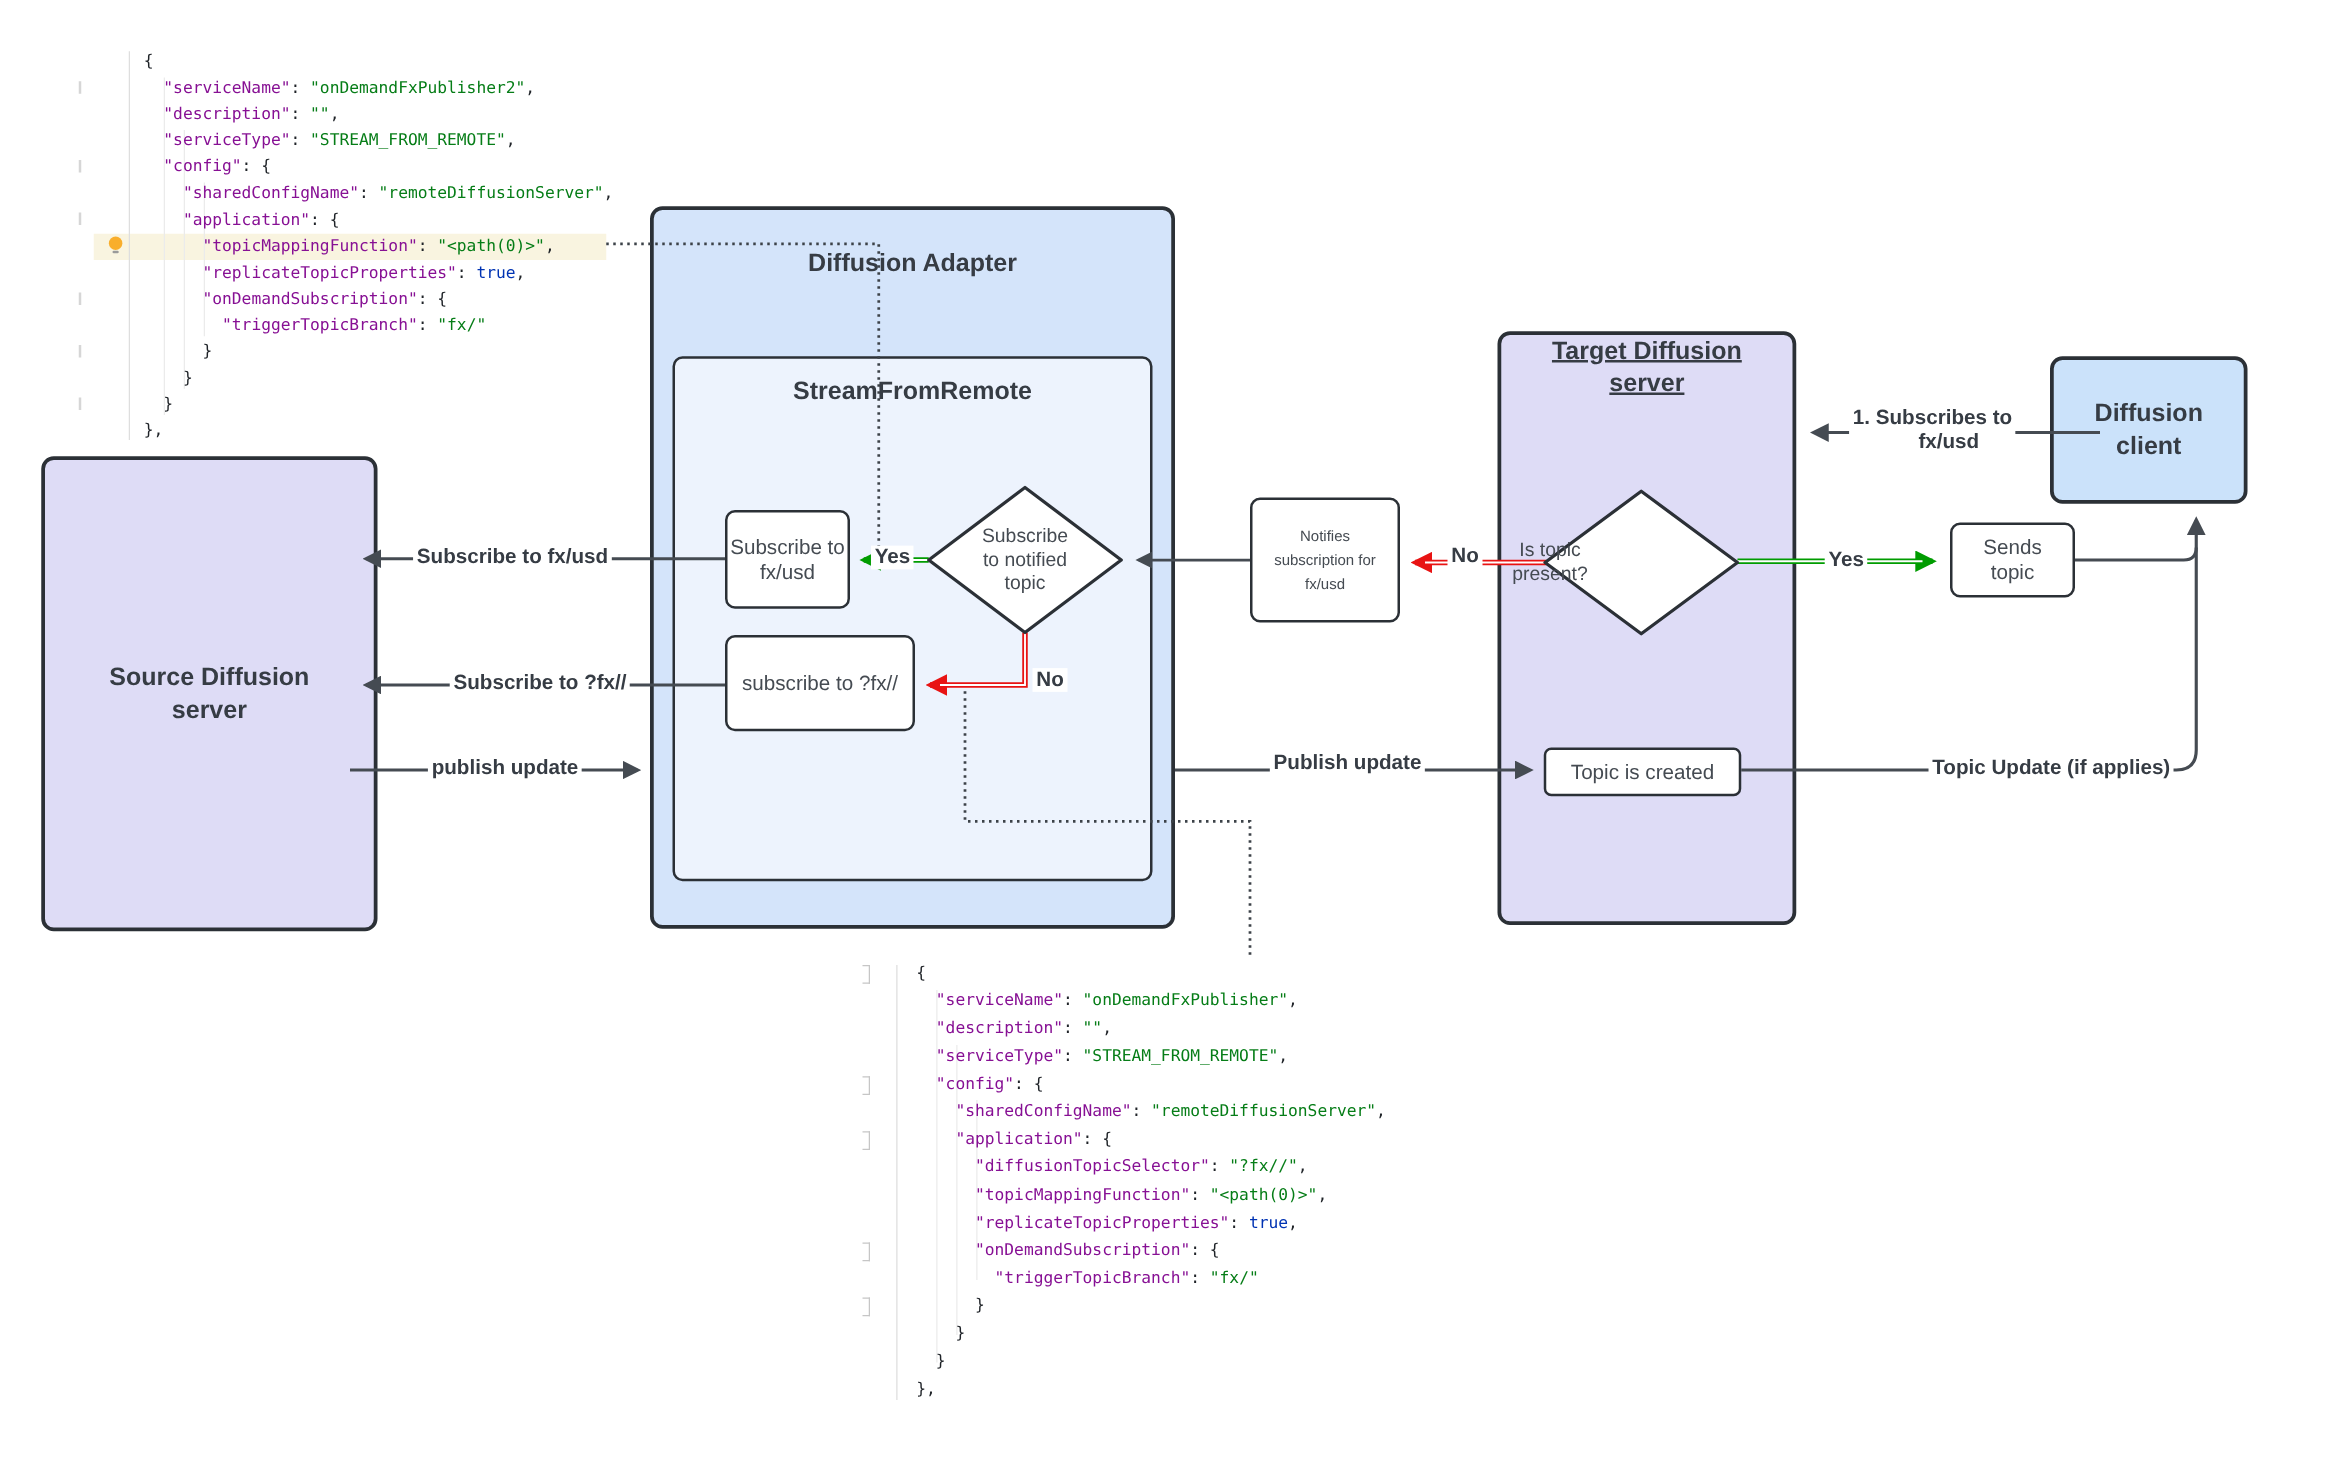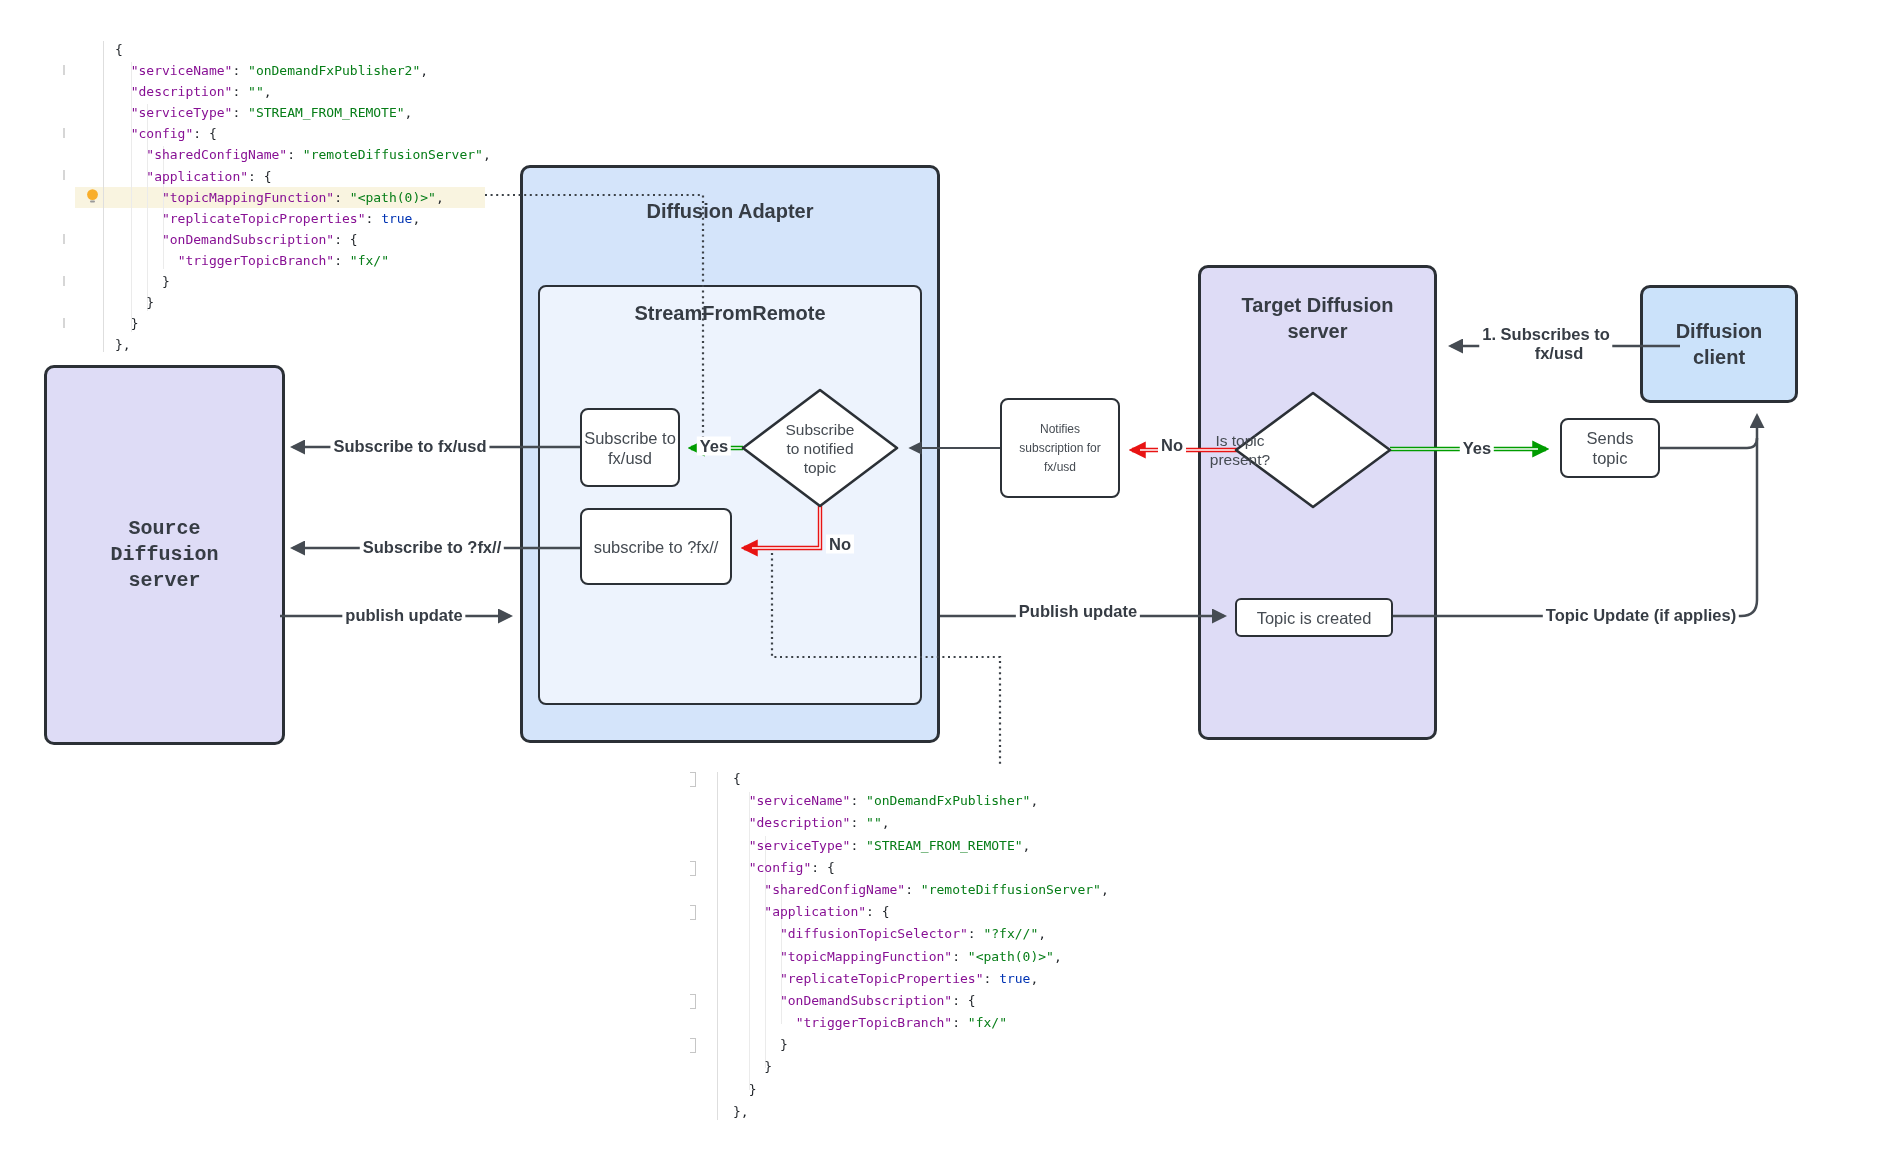--- a/index.html
+++ b/index.html
@@ -79,34 +79,34 @@
   <div class="fold" style="left:690px;top:772px;"></div>
   <div class="fold" style="left:690px;top:861px;"></div>
   <div class="fold" style="left:690px;top:905px;"></div>
   <div class="fold" style="left:690px;top:994px;"></div>
   <div class="fold" style="left:690px;top:1038px;"></div>
   <div class="guide" style="left:749px;top:792px;height:298px;"></div>
   <div class="guide" style="left:765px;top:836px;height:232px;"></div>
   <div class="guide" style="left:781px;top:880px;height:144px;"></div>
   <div class="code code-bottom" id="code-bottom" style="left:733px;top:768px;"><div class="cl"><span class="t-p">{</span></div><div class="cl"><span class="t-p">  </span><span class="t-k">"serviceName"</span><span class="t-p">: </span><span class="t-s">"onDemandFxPublisher"</span><span class="t-p">,</span></div><div class="cl"><span class="t-p">  </span><span class="t-k">"description"</span><span class="t-p">: </span><span class="t-s">""</span><span class="t-p">,</span></div><div class="cl"><span class="t-p">  </span><span class="t-k">"serviceType"</span><span class="t-p">: </span><span class="t-s">"STREAM_FROM_REMOTE"</span><span class="t-p">,</span></div><div class="cl"><span class="t-p">  </span><span class="t-k">"config"</span><span class="t-p">: {</span></div><div class="cl"><span class="t-p">    </span><span class="t-k">"sharedConfigName"</span><span class="t-p">: </span><span class="t-s">"remoteDiffusionServer"</span><span class="t-p">,</span></div><div class="cl"><span class="t-p">    </span><span class="t-k">"application"</span><span class="t-p">: {</span></div><div class="cl"><span class="t-p">      </span><span class="t-k">"diffusionTopicSelector"</span><span class="t-p">: </span><span class="t-s">"?fx//"</span><span class="t-p">,</span></div><div class="cl"><span class="t-p">      </span><span class="t-k">"topicMappingFunction"</span><span class="t-p">: </span><span class="t-s">"&lt;path(0)&gt;"</span><span class="t-p">,</span></div><div class="cl"><span class="t-p">      </span><span class="t-k">"replicateTopicProperties"</span><span class="t-p">: </span><span class="t-b">true</span><span class="t-p">,</span></div><div class="cl"><span class="t-p">      </span><span class="t-k">"onDemandSubscription"</span><span class="t-p">: {</span></div><div class="cl"><span class="t-p">        </span><span class="t-k">"triggerTopicBranch"</span><span class="t-p">: </span><span class="t-s">"fx/"</span></div><div class="cl"><span class="t-p">      }</span></div><div class="cl"><span class="t-p">    }</span></div><div class="cl"><span class="t-p">  }</span></div><div class="cl"><span class="t-p">},</span></div></div>
 
-  <div class="container c-purple vcenter" style="left:44px;top:365px;width:241px;height:380px;font-family:Liberation Mono, monospace;">
+  <div class="container c-purple vcenter" style="left:33px;top:365px;width:269px;height:380px;">
     <div class="ctitle" style="width:180px;">Source Diffusion server</div>
   </div>
 
   <div class="container c-blue" style="left:520px;top:165px;width:420px;height:578px;">
     <div class="ctitle" style="margin-top:30px;">Diffusion Adapter</div>
   </div>
 
   <div class="container c-bluelight" style="left:538px;top:285px;width:384px;height:420px;">
     <div class="ctitle" style="margin-top:13px;">StreamFromRemote</div>
   </div>
 
   <div class="container c-purple" style="left:1198px;top:265px;width:239px;height:475px;">
-    <div class="ctitle" style="margin-top:24px;width:180px;">Target Diffusion server</div>
+    <div class="ctitle" style="width:180px;text-decoration:underline;">Target Diffusion server</div>
   </div>
 
   <div class="container c-client vcenter" style="left:1640px;top:285px;width:158px;height:118px;">
     <div class="ctitle" style="width:110px;">Diffusion client</div>
   </div>
 
   <svg class="layer" width="1878" height="1166" viewBox="0 0 1878 1166">
     <defs>
       <marker id="mD" viewBox="0 0 10 10" refX="8" refY="5" markerWidth="6" markerHeight="6" orient="auto">
         <path d="M0 0L10 5L0 10Z" fill="#454b52"></path>

